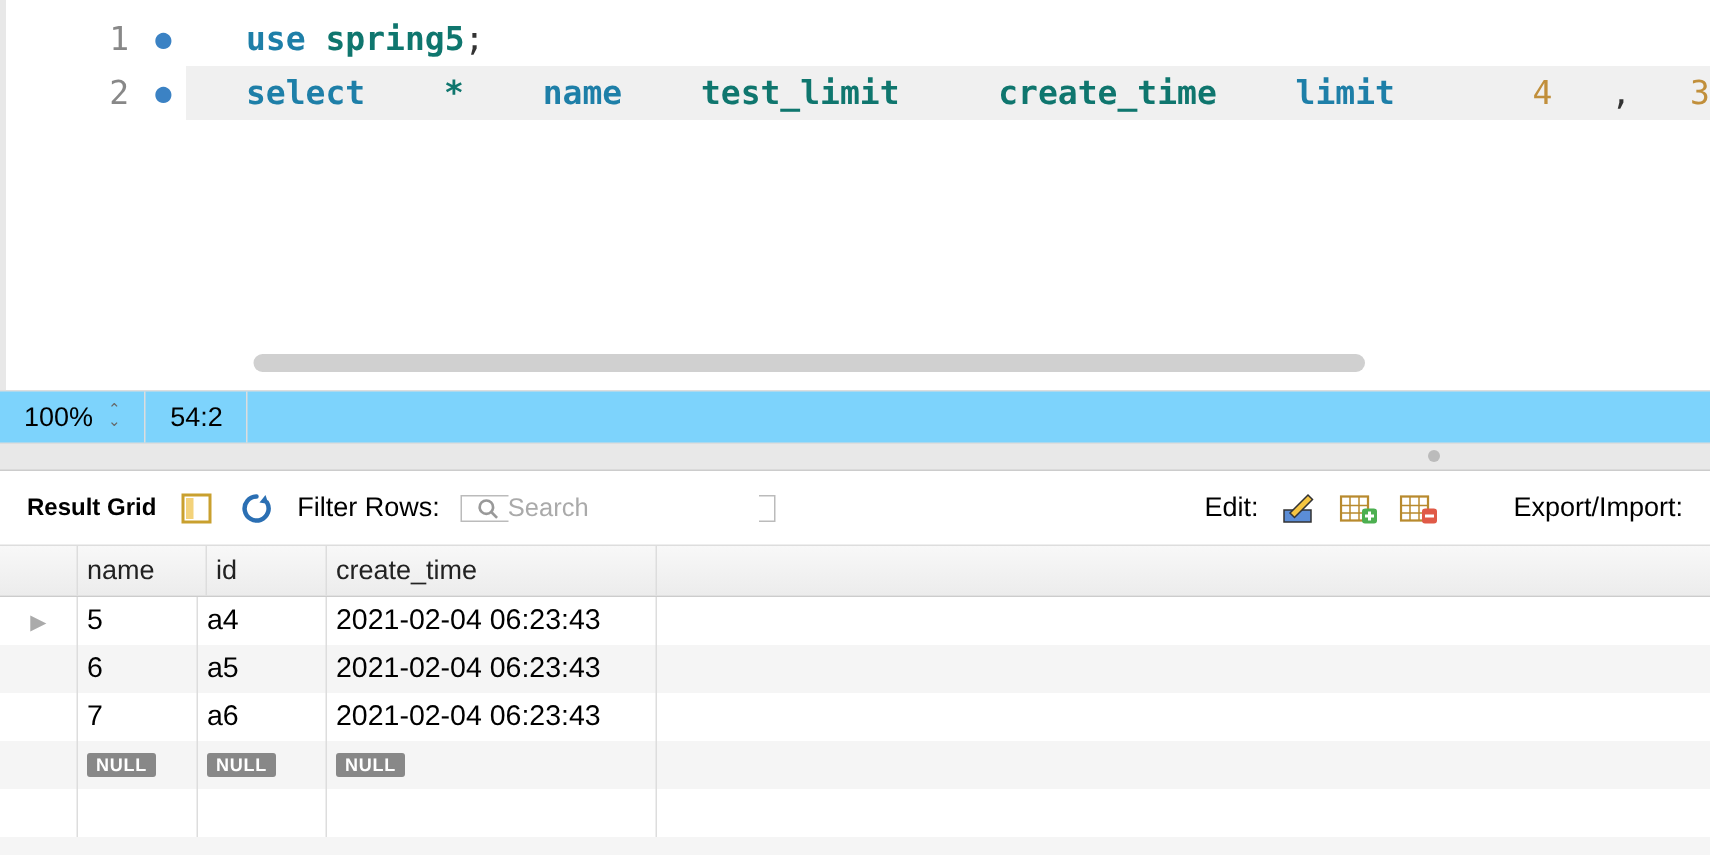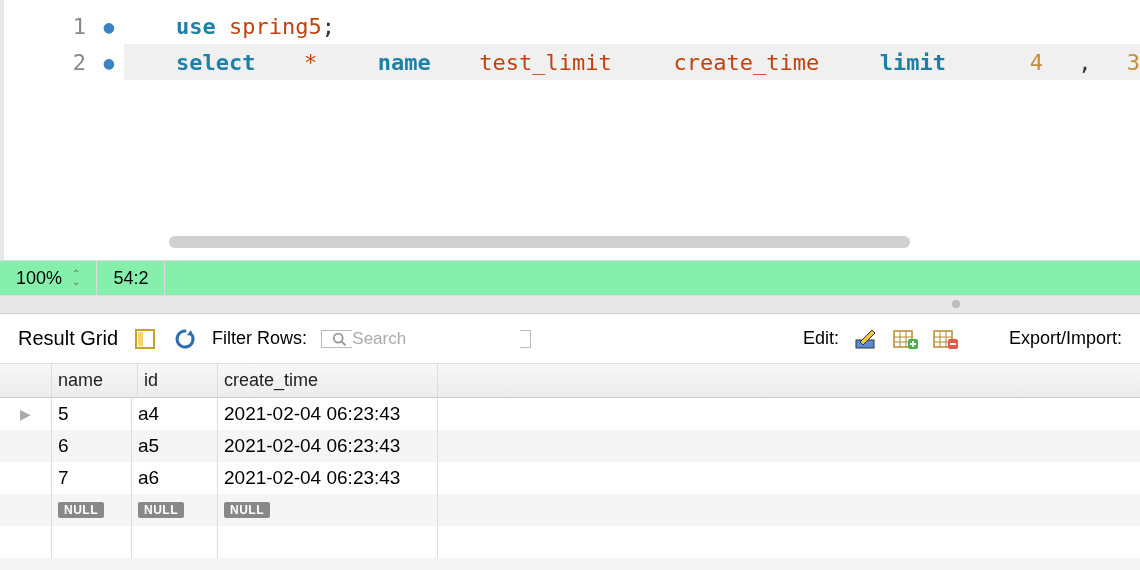--- a/index.html
+++ b/index.html
@@ -45,36 +45,36 @@
   font-size: 18px;
 }
 .code-content {
   flex: 1;
   padding-left: 40px;
   height: 100%;
   display: flex;
   align-items: center;
   white-space: pre;
 }
-.kw { color: #1e7fa8; font-weight: 600; margin-left: 12px; }
-.txt { color: #c2410c; }
+.kw { color: #1e7fa8; font-weight: 600; }
+.txt { color: #0f766e; font-weight: bold; }
 .num { color: #c18f3b; }
 .punct { color: #333; }
 .hscroll {
   position: absolute;
   bottom: 12px;
   left: 165px;
   right: 230px;
   height: 12px;
   background: #d0d0d0;
   border-radius: 6px;
 }
 .status-bar {
   height: 36px;
-  background: #86efac;
+  background: #7dd3fc;
   border-top: 1px solid #ddd;
   border-bottom: 1px solid #ddd;
   display: flex;
   align-items: center;
   font-size: 18px;
 }
 .status-cell {
   padding: 0 16px;
   border-right: 1px solid #ddd;
   height: 100%;
@@ -107,21 +107,21 @@
 .toolbar {
   height: 50px;
   background: #fff;
   display: flex;
   align-items: center;
   padding: 0 18px;
   gap: 14px;
   border-bottom: 1px solid #ddd;
   font-size: 18px;
 }
-.toolbar .label-bold { font-weight: 400; font-size: 20px; }
+.toolbar .label-bold { font-weight: 700; font-size: 16px; }
 .icon-box { display: inline-flex; align-items: center; justify-content: center; width: 26px; height: 26px; }
 .search-box {
   display: flex;
   align-items: center;
   border: 1px solid #bbb;
   border-radius: 0;
   padding: 3px 10px;
   width: 210px;
   height: 18px;
   color: #999;

